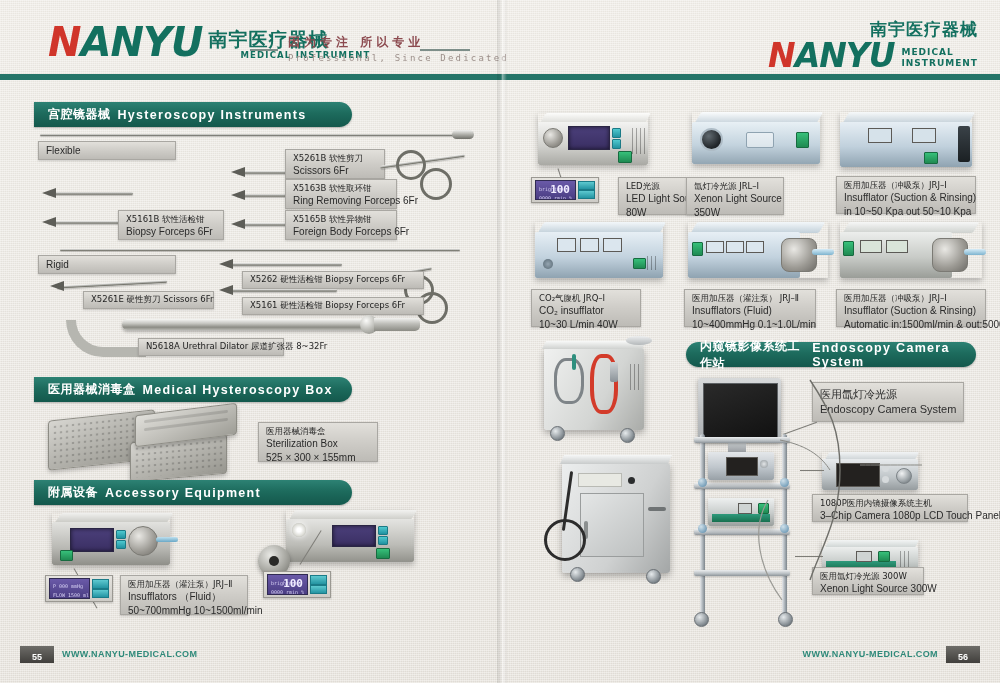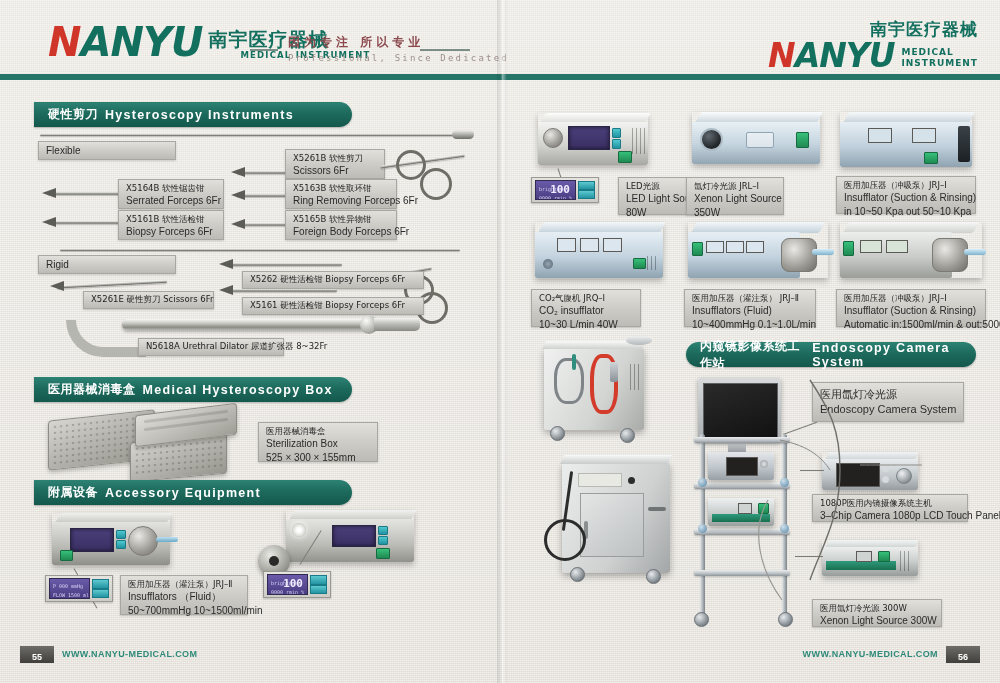--- a/index.html
+++ b/index.html
@@ -195,44 +195,40 @@
           <div>INSTRUMENT</div>
         </div>
       </div>
     </div>
     <div class="hdr-rule"></div>
   </div>
 
   <div class="gutter"></div>
 
   <div class="sec" style="left:34px;top:102px;width:318px;">
-    <span class="sec-cn">硬性剪刀</span>
+    <span class="sec-cn">宫腔镜器械</span>
     <span class="sec-en">Hysteroscopy Instruments</span>
   </div>
 
   <div class="rod thin" style="left:40px;top:134px;width:420px;"></div>
   <div style="position:absolute;left:452px;top:130px;width:22px;height:9px;border-radius:5px;background:linear-gradient(180deg,#f0f0ee,#a8a8a2 55%,#6f6f69);"></div>
 
   <div class="cap one-line" style="left:38px;top:141px;width:138px;height:19px;">
     <span class="l en">Flexible</span>
   </div>
 
   <div class="rod" style="left:237px;top:171px;width:75px;"></div>
   <div class="jaw" style="left:231px;top:167px;"></div>
   <div class="cap" style="left:285px;top:149px;width:100px;height:30px;">
     <span class="l cn">X5261B 软性剪刀</span>
     <span class="l en">Scissors 6Fr</span>
   </div>
 
   <div class="rod" style="left:48px;top:192px;width:85px;"></div>
   <div class="jaw" style="left:42px;top:188px;"></div>
-  <div class="cap" style="left:118px;top:179px;width:106px;height:30px;">
-    <span class="l cn">X5164B 软性锯齿钳</span>
-    <span class="l en">Serrated Forceps 6Fr</span>
-  </div>
 
   <div class="rod" style="left:237px;top:194px;width:75px;"></div>
   <div class="jaw" style="left:231px;top:190px;"></div>
   <div class="cap" style="left:285px;top:179px;width:112px;height:30px;">
     <span class="l cn">X5163B 软性取环钳</span>
     <span class="l en">Ring Removing Forceps 6Fr</span>
   </div>
 
   <div class="rod" style="left:48px;top:221px;width:85px;"></div>
   <div class="jaw" style="left:42px;top:217px;"></div>
@@ -592,21 +588,21 @@
     <div style="position:absolute;left:5px;top:0;width:90px;height:8px;transform:skewX(-28deg);
       background:linear-gradient(180deg,#f3f5f5,#ccd2d1);border-radius:2px;"></div>
     <div class="dev-body" style="top:7px;background:linear-gradient(180deg,#eceeed,#c9cecc 50%,#979d9b);border-radius:2px;">
       <div style="position:absolute;left:4px;top:14px;right:22px;height:9px;background:linear-gradient(180deg,#2f9a7c,#18704f);"></div>
       <div class="screen-dk" style="left:34px;top:4px;width:14px;height:9px;background:#cfd4d3;"></div>
       <div class="greenbtn" style="left:56px;top:4px;width:10px;height:9px;"></div>
       <div class="vents" style="left:78px;top:4px;width:12px;height:20px;"></div>
     </div>
   </div>
   <div class="leader" style="left:795px;top:556px;width:28px;"></div>
-  <div class="cap" style="left:812px;top:599px;width:130px;height:28px;">
+  <div class="cap" style="left:812px;top:567px;width:112px;height:28px;">
     <span class="l cn">医用氙灯冷光源 300W</span>
     <span class="l en">Xenon Light Source 300W</span>
   </div>
 
   <svg style="position:absolute;left:690px;top:370px;width:310px;height:260px;pointer-events:none;">
     <path d="M90 70 C 120 76, 132 88, 140 100" stroke="#8a8a85" stroke-width="1" fill="none"></path>
     <path d="M120 10 C 140 40, 150 60, 150 100 C 150 150, 130 180, 120 210" stroke="#6f6f6a" stroke-width="1.4" fill="none"></path>
     <path d="M78 130 C 60 160, 70 200, 92 230" stroke="#9a9a95" stroke-width="1.2" fill="none"></path>
     <path d="M170 95 C 200 95, 210 95, 232 95" stroke="#8a8a85" stroke-width="1" fill="none"></path>
   </svg>

